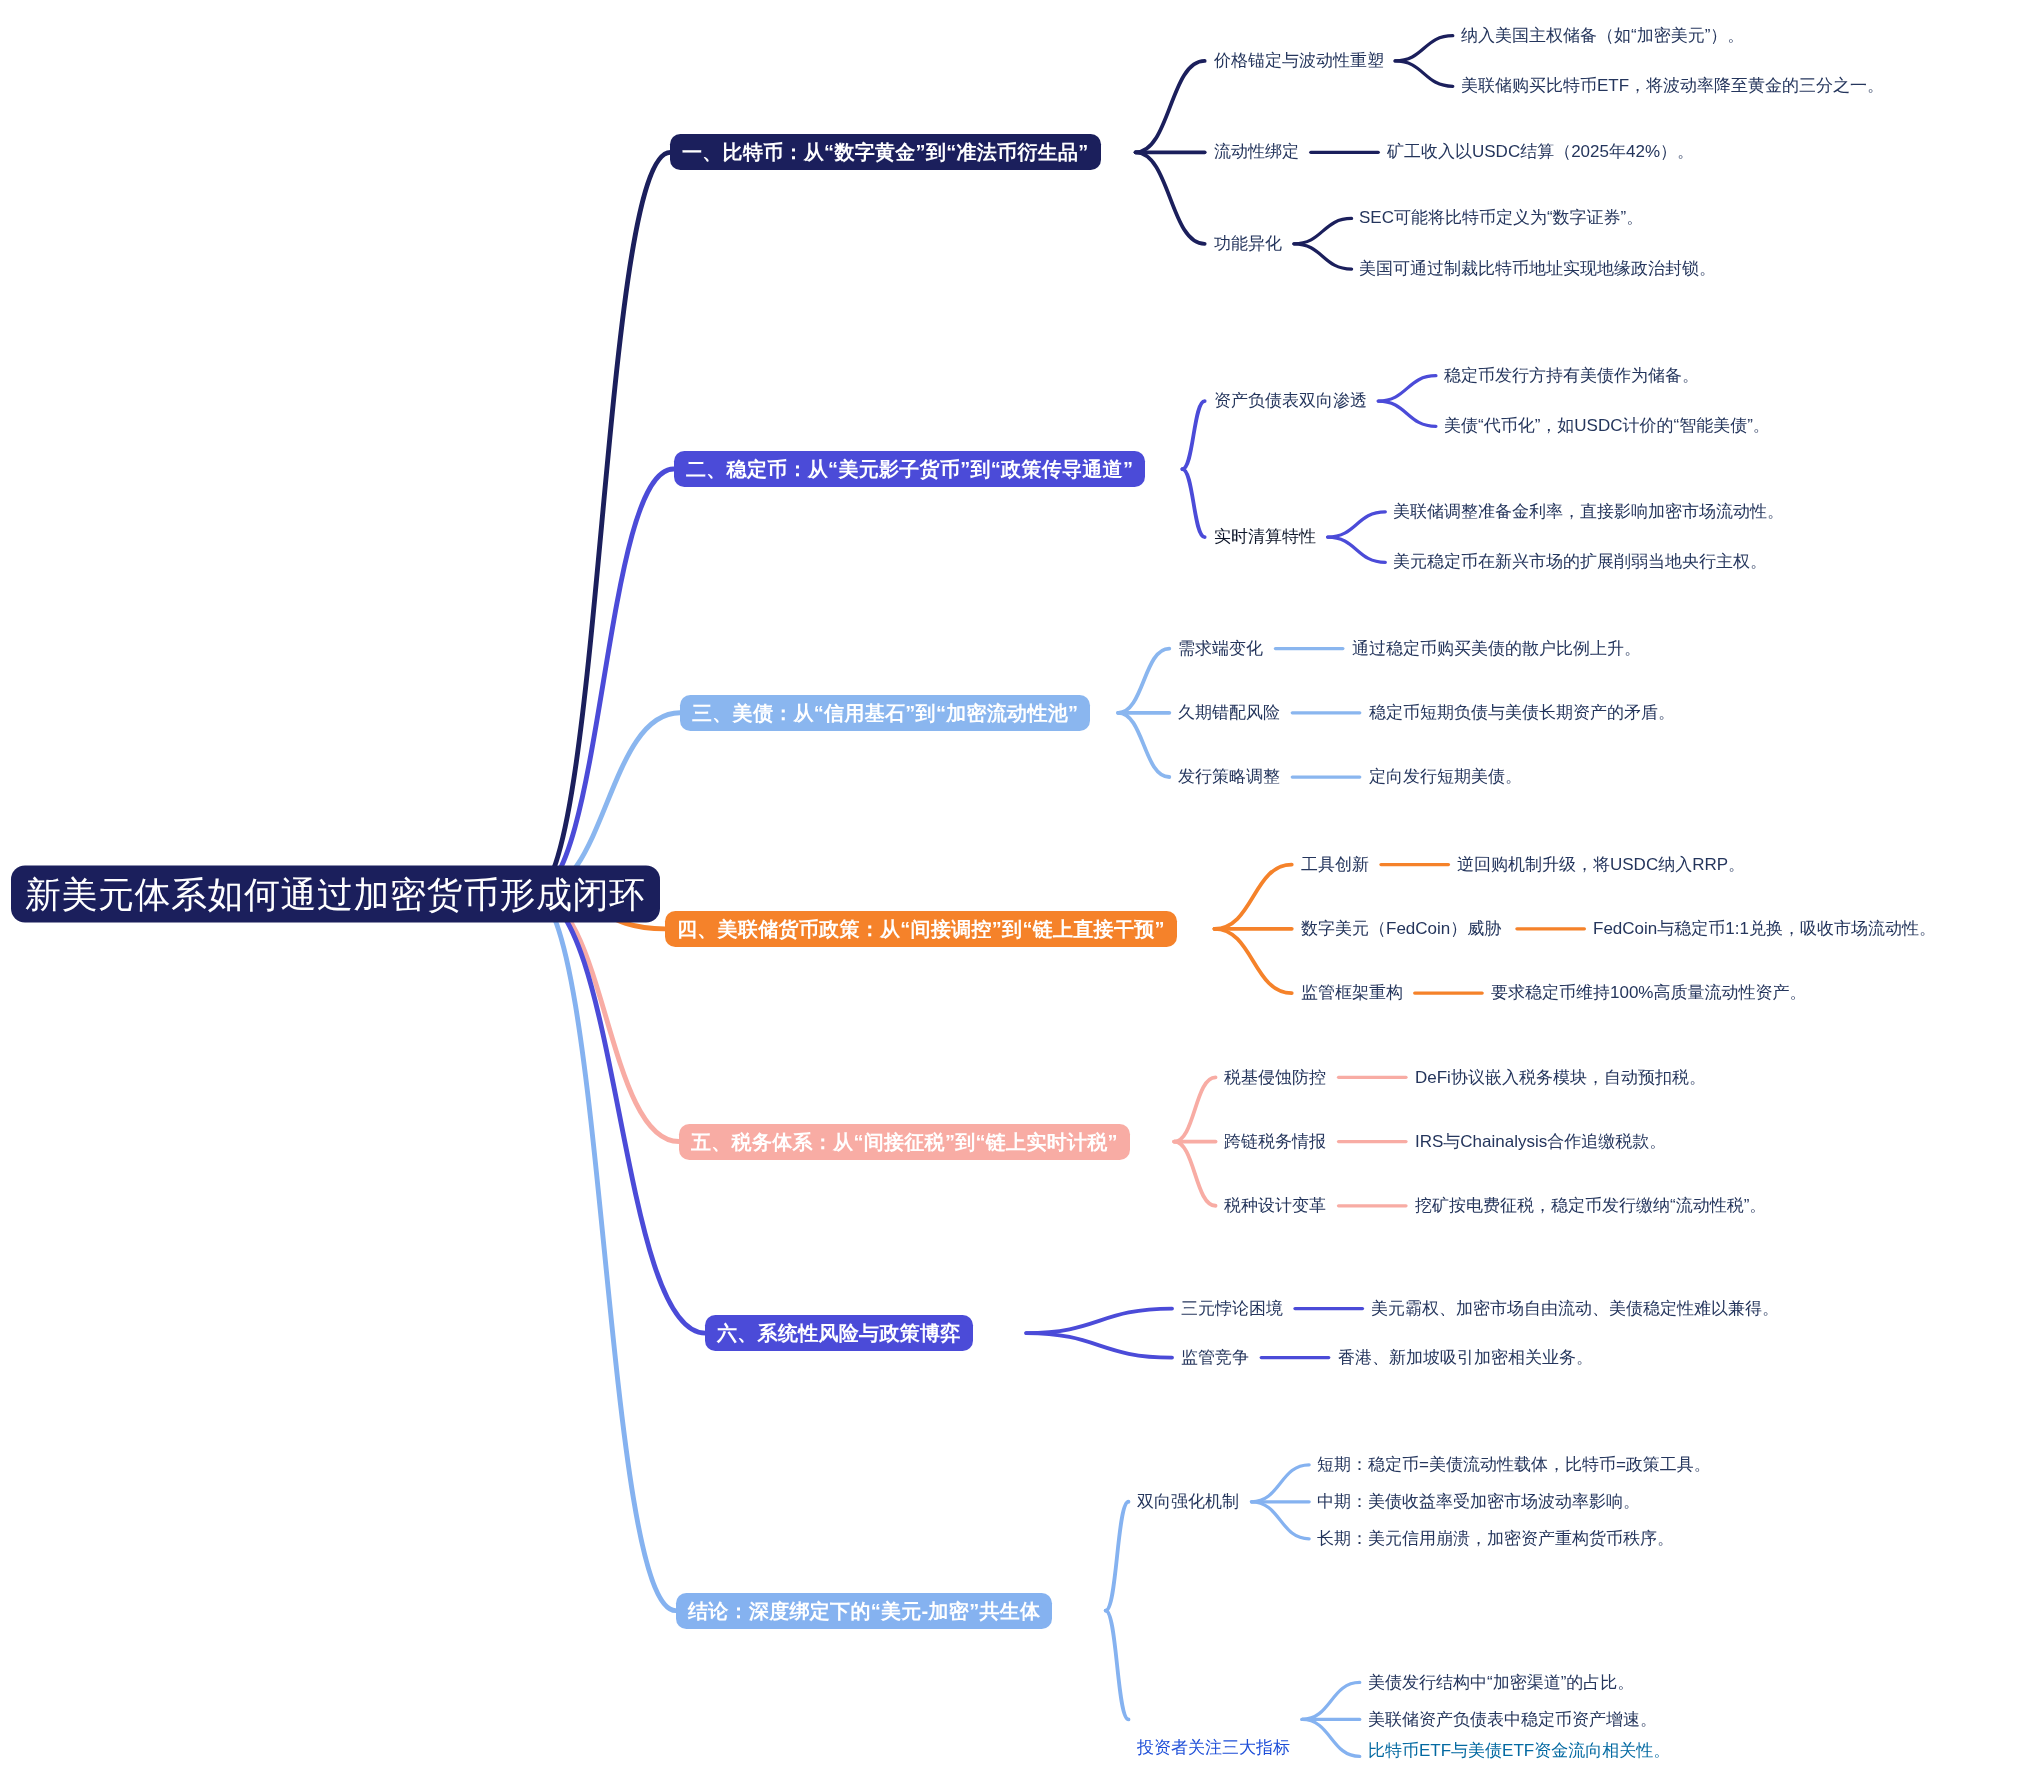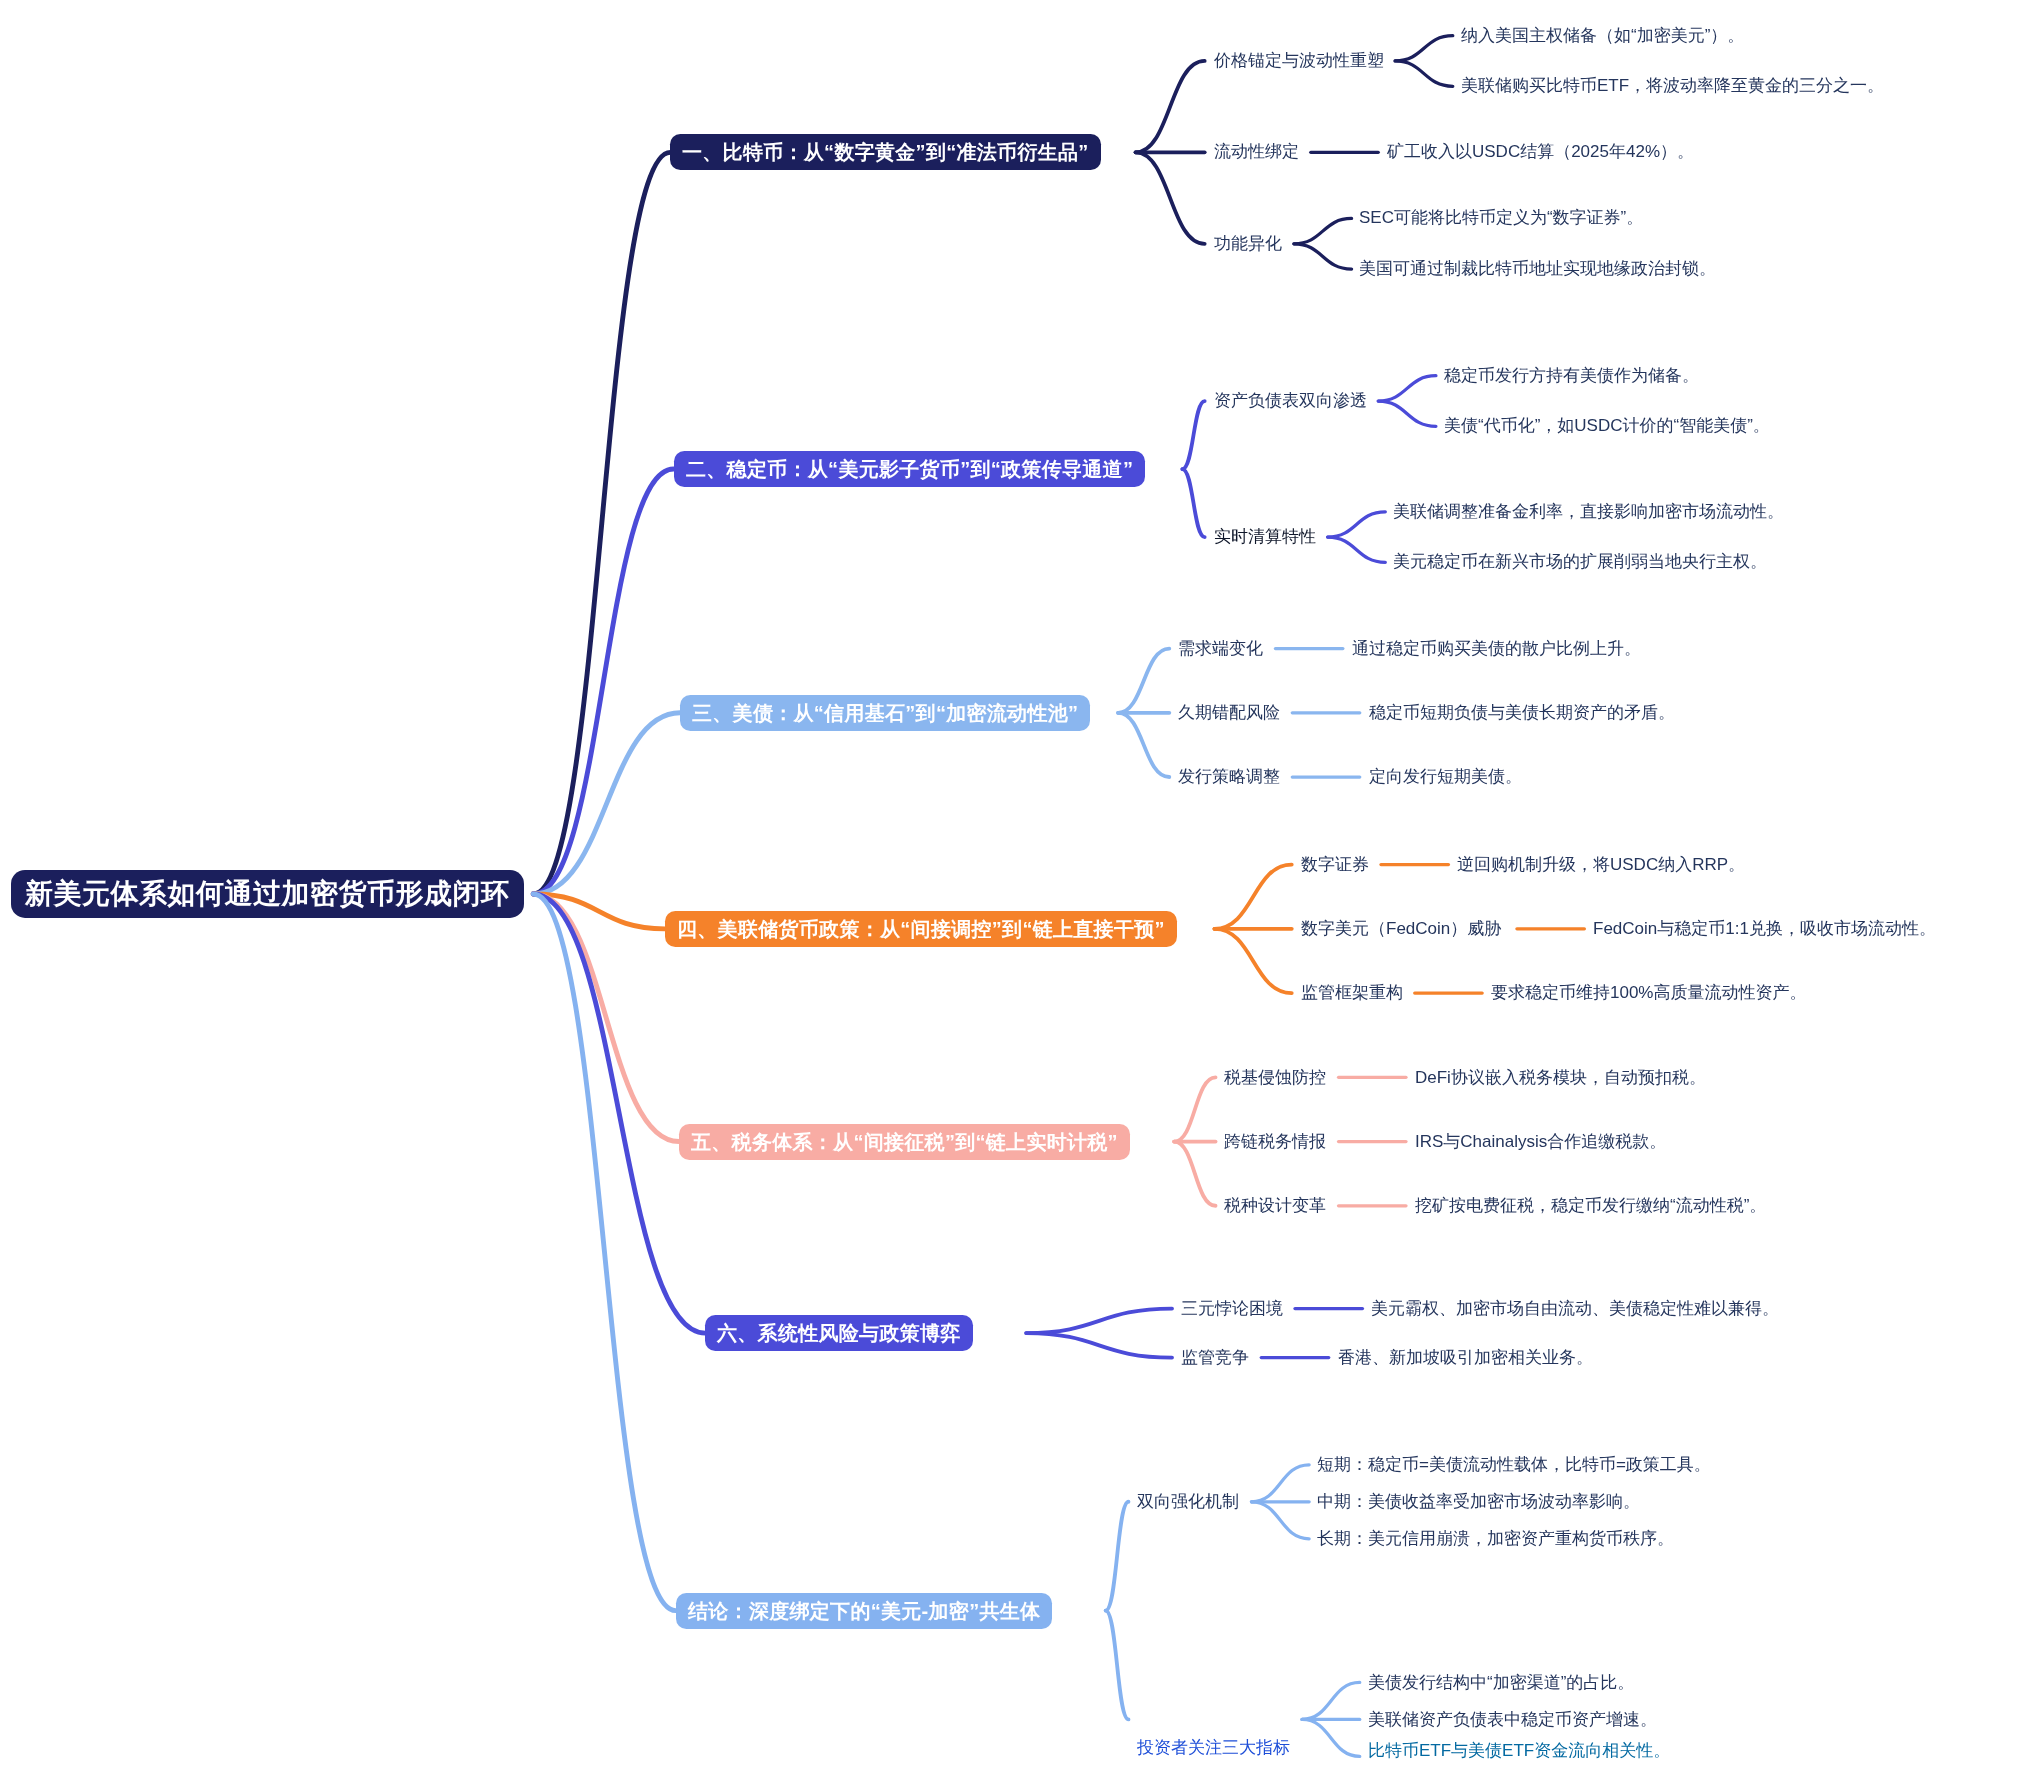--- a/index.html
+++ b/index.html
@@ -1,21 +1,21 @@
 <!DOCTYPE html>
 <html style="font-size:8.7px"><head>
 <meta charset="utf-8">
 <style>
   html,body{margin:0;padding:0;background:#ffffff;}
   body{font-family:"Liberation Sans","DejaVu Sans",sans-serif;}
   #stage{position:relative;width:2035px;height:1788px;background:#fff;overflow:hidden;}
   #wires{position:absolute;left:0;top:0;width:2035px;height:1788px;pointer-events:none;}
   .node{position:absolute;transform:translateY(-50%);white-space:nowrap;box-sizing:border-box;}
   .root{
-    background:#1b1f5c;color:#ffffff;font-weight:bold;font-size:28px;
+    background:#1b1f5c;color:#ffffff;font-weight:normal;font-size:36px;
     border-radius:14px;padding:8.7px 14px;letter-spacing:0.5px;
     line-height:1.1;
   }
   .branch{
     color:#ffffff;font-weight:bold;font-size:20px;border-radius:10.3px;
     padding:7px 12px;line-height:1.1;letter-spacing:0.3px;text-align:center;
   }
   .sub{
     color:#24355c;font-size:17px;font-weight:500;line-height:1.1;
   }
@@ -99,21 +99,21 @@
       <div class="node leaf" style="left: 1393px; top: 512px; color: rgb(36, 53, 92);">美联储调整准备金利率，直接影响加密市场流动性。</div>
       <div class="node leaf" style="left: 1393px; top: 562px; color: rgb(36, 53, 92);">美元稳定币在新兴市场的扩展削弱当地央行主权。</div>
       <div class="node branch" style="left: 680px; top: 713px; background: rgb(138, 182, 239);">三、美债：从“信用基石”到“加密流动性池”</div>
       <div class="node sub" style="left: 1178px; top: 649px; color: rgb(36, 53, 92);">需求端变化</div>
       <div class="node leaf" style="left: 1352px; top: 649px; color: rgb(36, 53, 92);">通过稳定币购买美债的散户比例上升。</div>
       <div class="node sub" style="left: 1178px; top: 713px; color: rgb(36, 53, 92);">久期错配风险</div>
       <div class="node leaf" style="left: 1369px; top: 713px; color: rgb(36, 53, 92);">稳定币短期负债与美债长期资产的矛盾。</div>
       <div class="node sub" style="left: 1178px; top: 777px; color: rgb(36, 53, 92);">发行策略调整</div>
       <div class="node leaf" style="left: 1369px; top: 777px; color: rgb(36, 53, 92);">定向发行短期美债。</div>
       <div class="node branch" style="left: 665px; top: 929px; background: rgb(245, 130, 42);">四、美联储货币政策：从“间接调控”到“链上直接干预”</div>
-      <div class="node sub" style="left: 1301px; top: 865px; color: rgb(36, 53, 92);">数字证券</div>
+      <div class="node sub" style="left: 1301px; top: 865px; color: rgb(36, 53, 92);">工具创新</div>
       <div class="node leaf" style="left: 1457px; top: 865px; color: rgb(36, 53, 92);">逆回购机制升级，将USDC纳入RRP。</div>
       <div class="node sub" style="left: 1301px; top: 929px; color: rgb(36, 53, 92);">数字美元（FedCoin）威胁</div>
       <div class="node leaf" style="left: 1593px; top: 929px; color: rgb(36, 53, 92);">FedCoin与稳定币1:1兑换，吸收市场流动性。</div>
       <div class="node sub" style="left: 1301px; top: 993px; color: rgb(36, 53, 92);">监管框架重构</div>
       <div class="node leaf" style="left: 1491px; top: 993px; color: rgb(36, 53, 92);">要求稳定币维持100%高质量流动性资产。</div>
       <div class="node branch" style="left: 679px; top: 1142px; background: rgb(248, 172, 164);">五、税务体系：从“间接征税”到“链上实时计税”</div>
       <div class="node sub" style="left: 1224px; top: 1078px; color: rgb(36, 53, 92);">税基侵蚀防控</div>
       <div class="node leaf" style="left: 1415px; top: 1078px; color: rgb(36, 53, 92);">DeFi协议嵌入税务模块，自动预扣税。</div>
       <div class="node sub" style="left: 1224px; top: 1142px; color: rgb(36, 53, 92);">跨链税务情报</div>
       <div class="node leaf" style="left: 1415px; top: 1142px; color: rgb(36, 53, 92);">IRS与Chainalysis合作追缴税款。</div>

